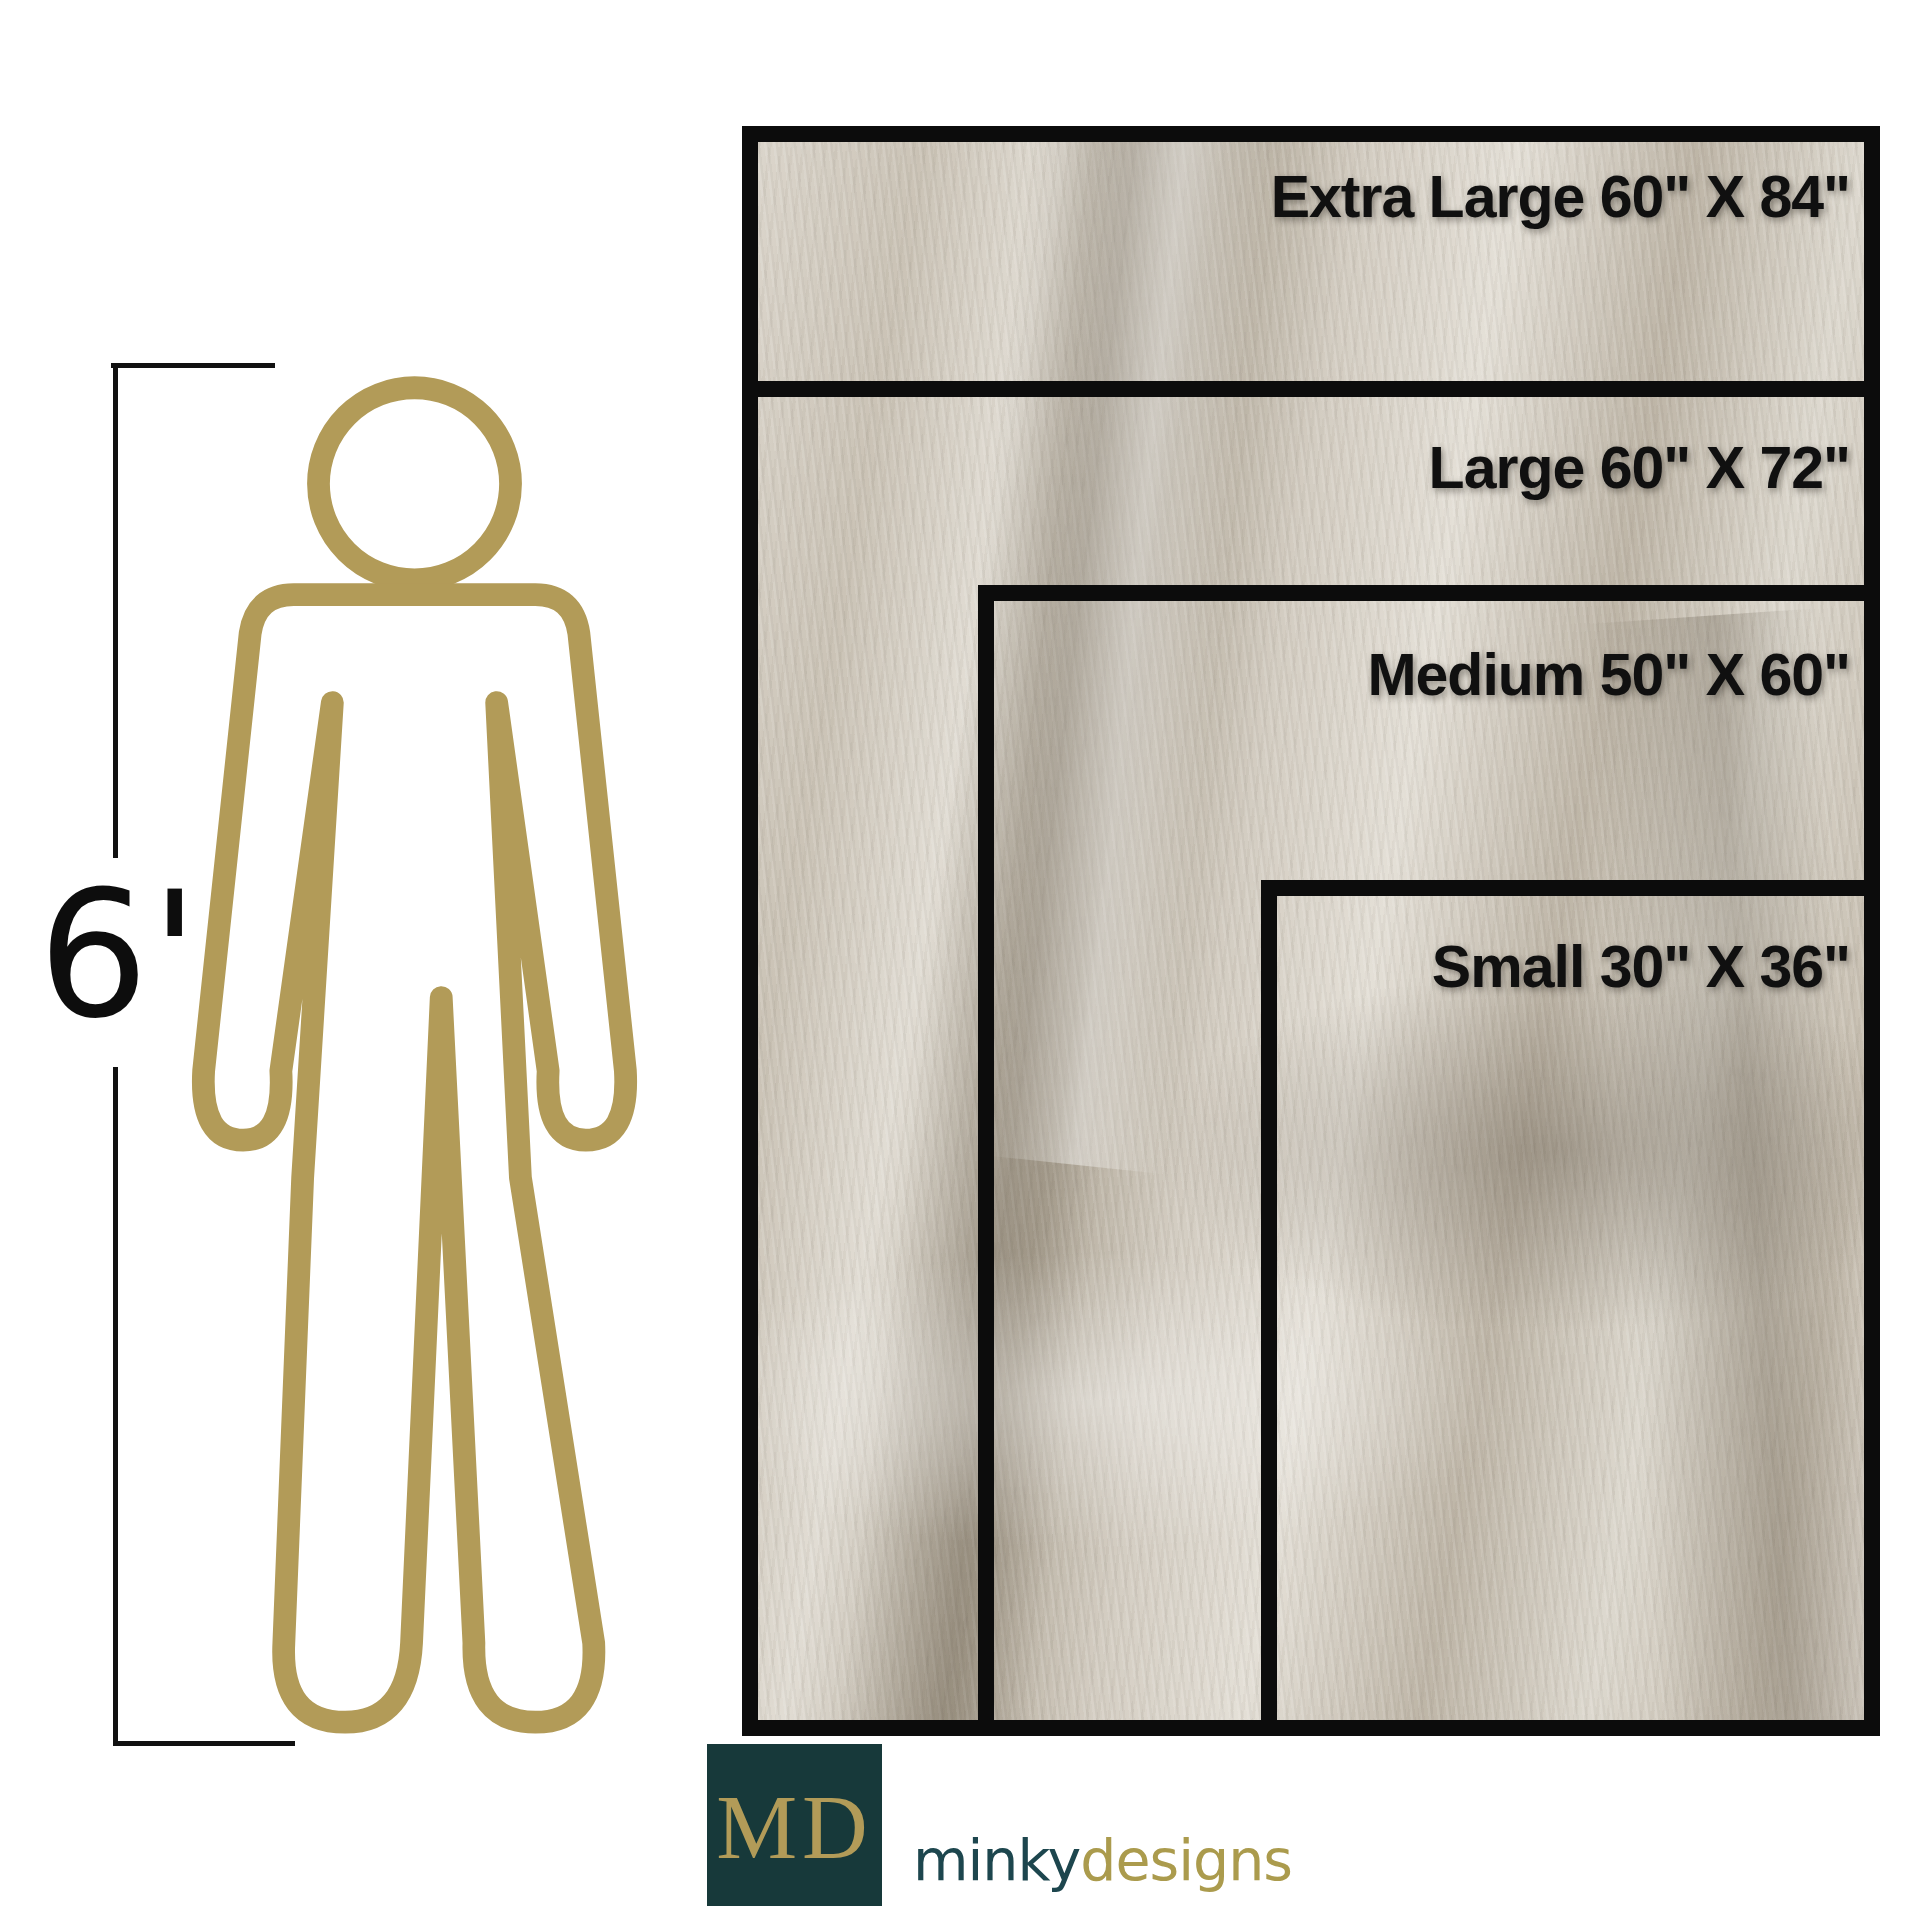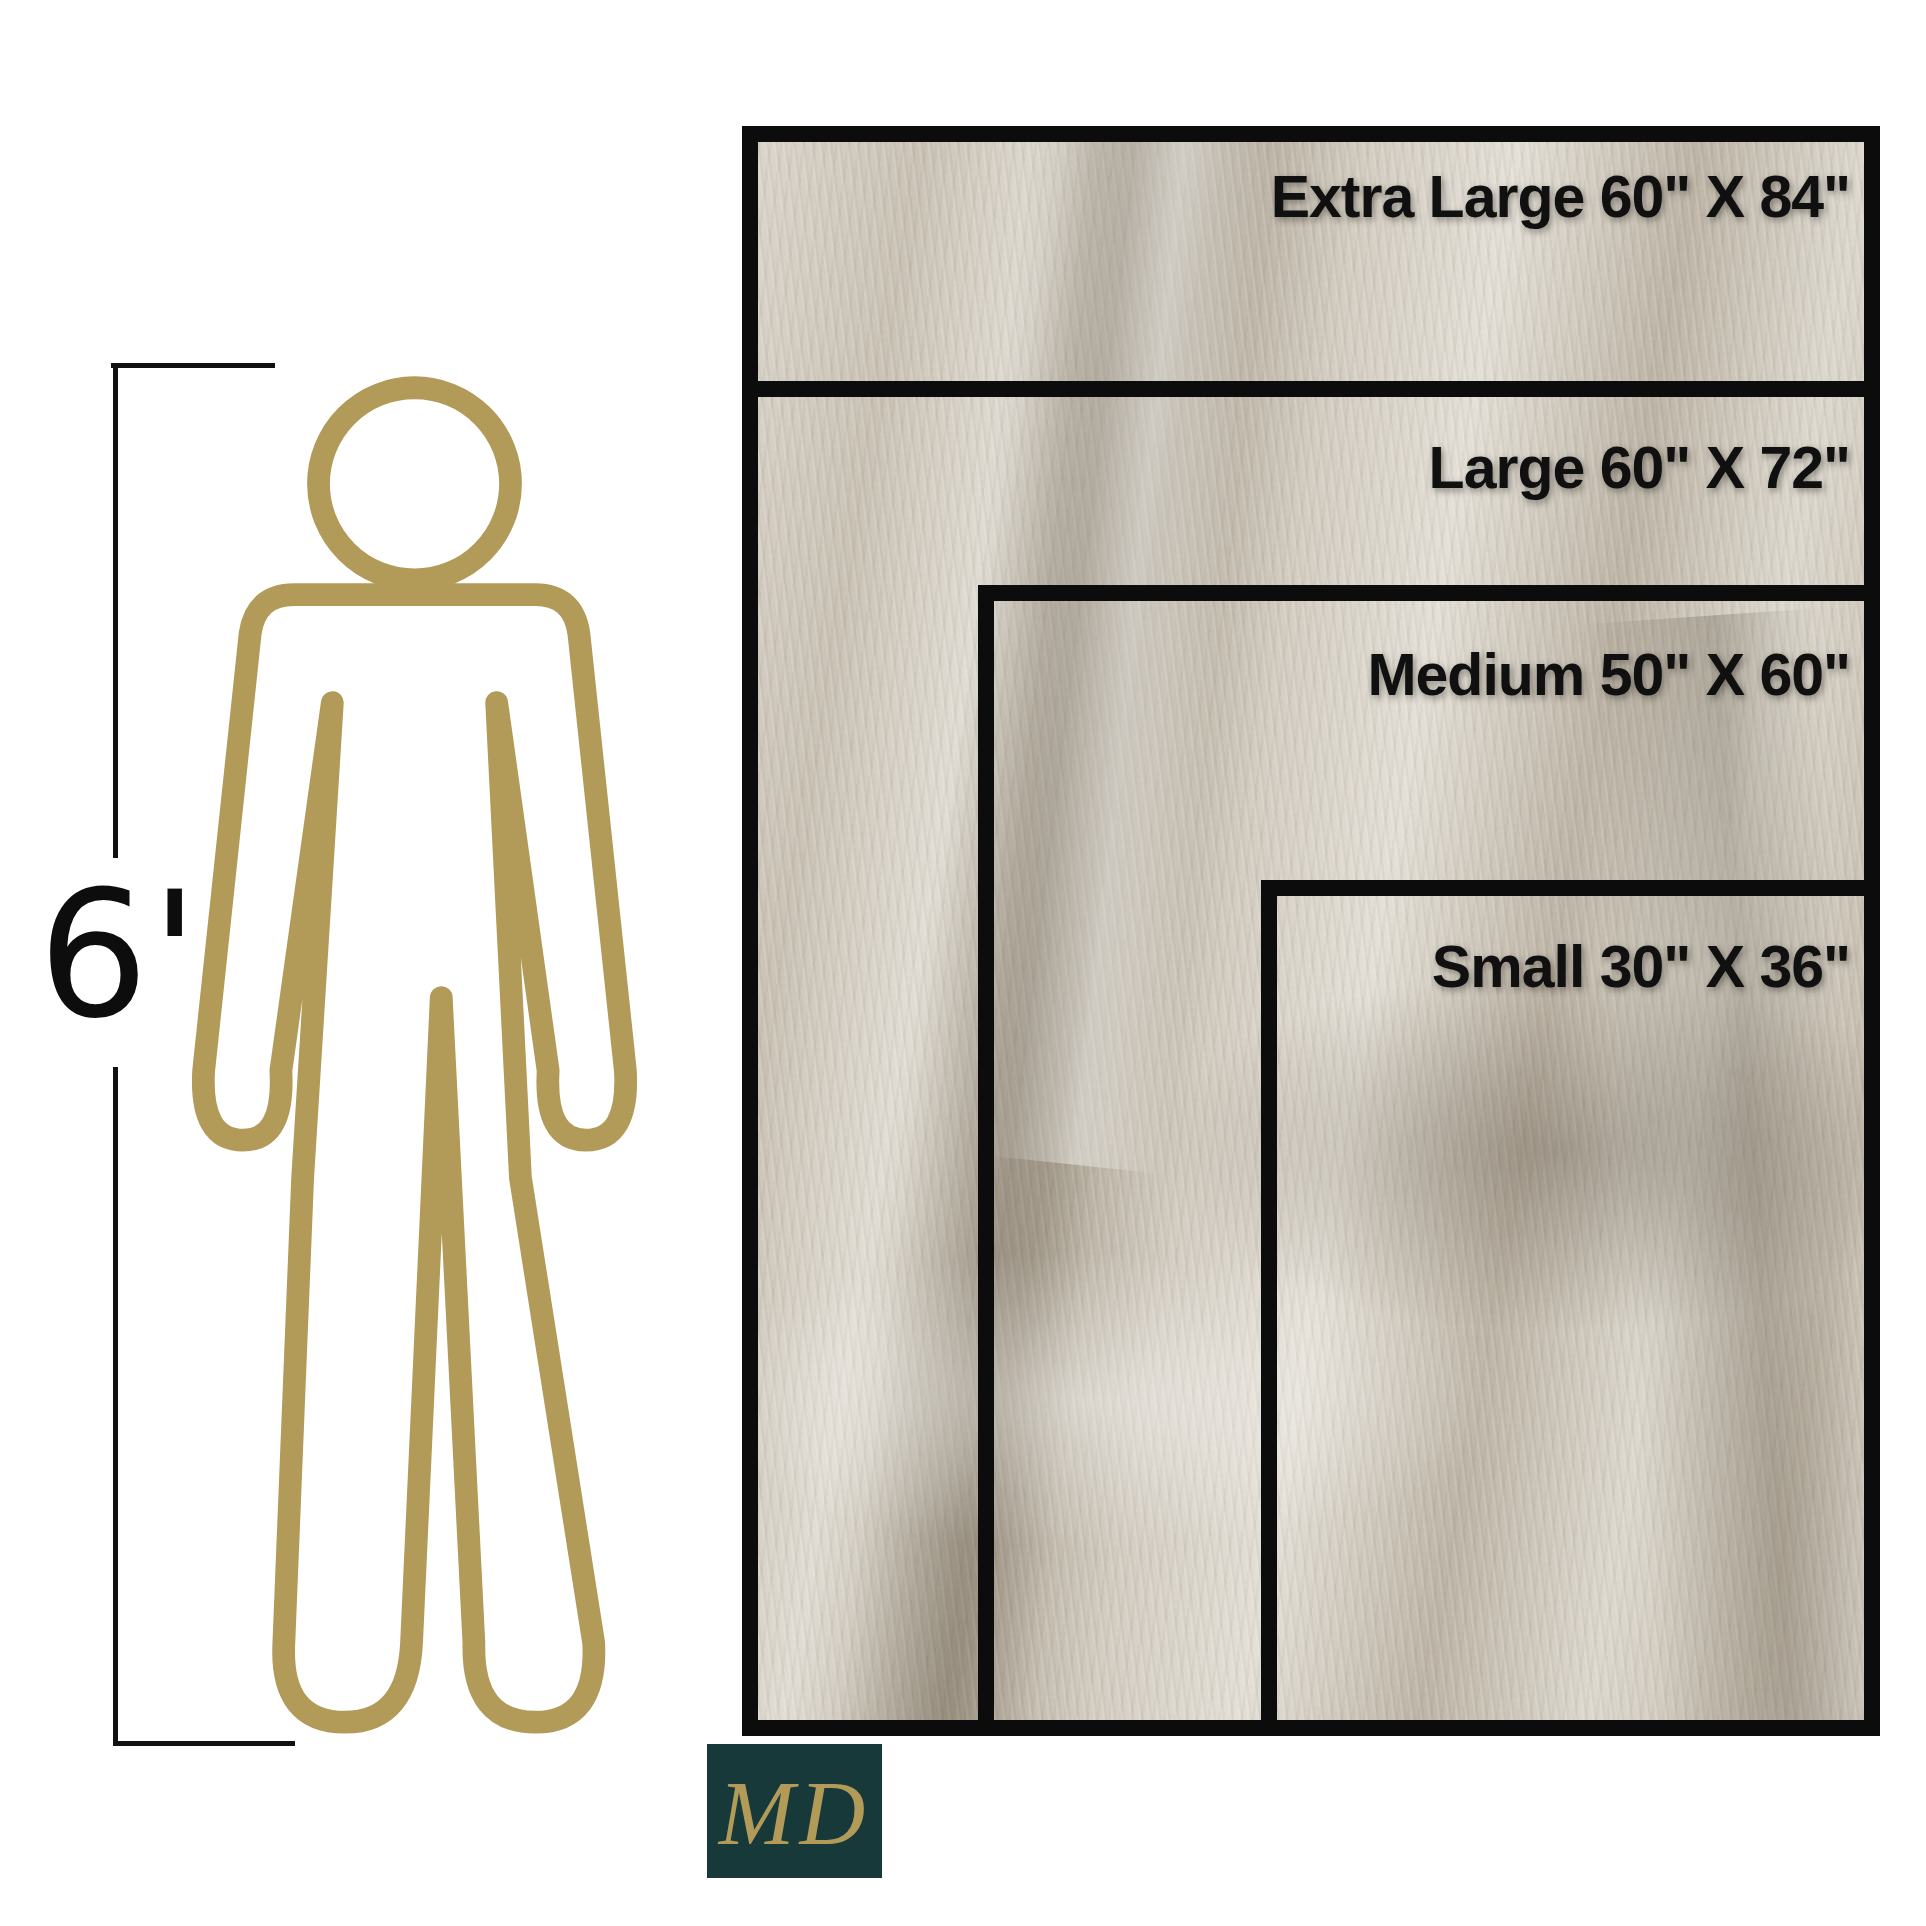--- a/index.html
+++ b/index.html
@@ -70,23 +70,23 @@
     letter-spacing:-1px;white-space:nowrap;
     text-shadow:2px 3px 7px rgba(40,35,28,0.45);
   }
   .lbl-xl{top:25px;}
   .lbl-l {top:296px;}
   .lbl-m {top:503px;}
   .lbl-s {top:795px;}
 
   
   .logo-square{
-    position:absolute;left:707px;top:1744px;width:175px;height:134px;
+    position:absolute;left:707px;top:1744px;width:175px;height:162px;
     background:var(--teal,#17393a);
-    display:flex;align-items:center;justify-content:center;font-style:italic;
+    display:flex;align-items:center;justify-content:center;
   }
   .monogram{
     font-family:"Liberation Serif", serif;font-size:91px;line-height:91px;
     color:var(--gold,#b29b58);letter-spacing:5px;transform:translateY(2px);
   }
   .wordmark{
     position:absolute;left:913px;top:1832px;white-space:nowrap;
     font-family:"DejaVu Sans", sans-serif;font-size:57px;line-height:57px;
     letter-spacing:-1px;font-weight:400;
   }
@@ -154,15 +154,18 @@
       <div class="size-label lbl-xl">Extra Large 60" X 84"</div>
       <div class="size-label lbl-l">Large 60" X 72"</div>
       <div class="size-label lbl-m">Medium 50" X 60"</div>
       <div class="size-label lbl-s">Small 30" X 36"</div>
     </div>
   </div>
 
   <div class="logo-square">
     <span class="monogram">MD</span>
   </div>
+  <div class="wordmark">
+    <span class="first">minky</span><span class="second">designs</span>
+  </div>
 
 </div>
 
 
 </body></html>

